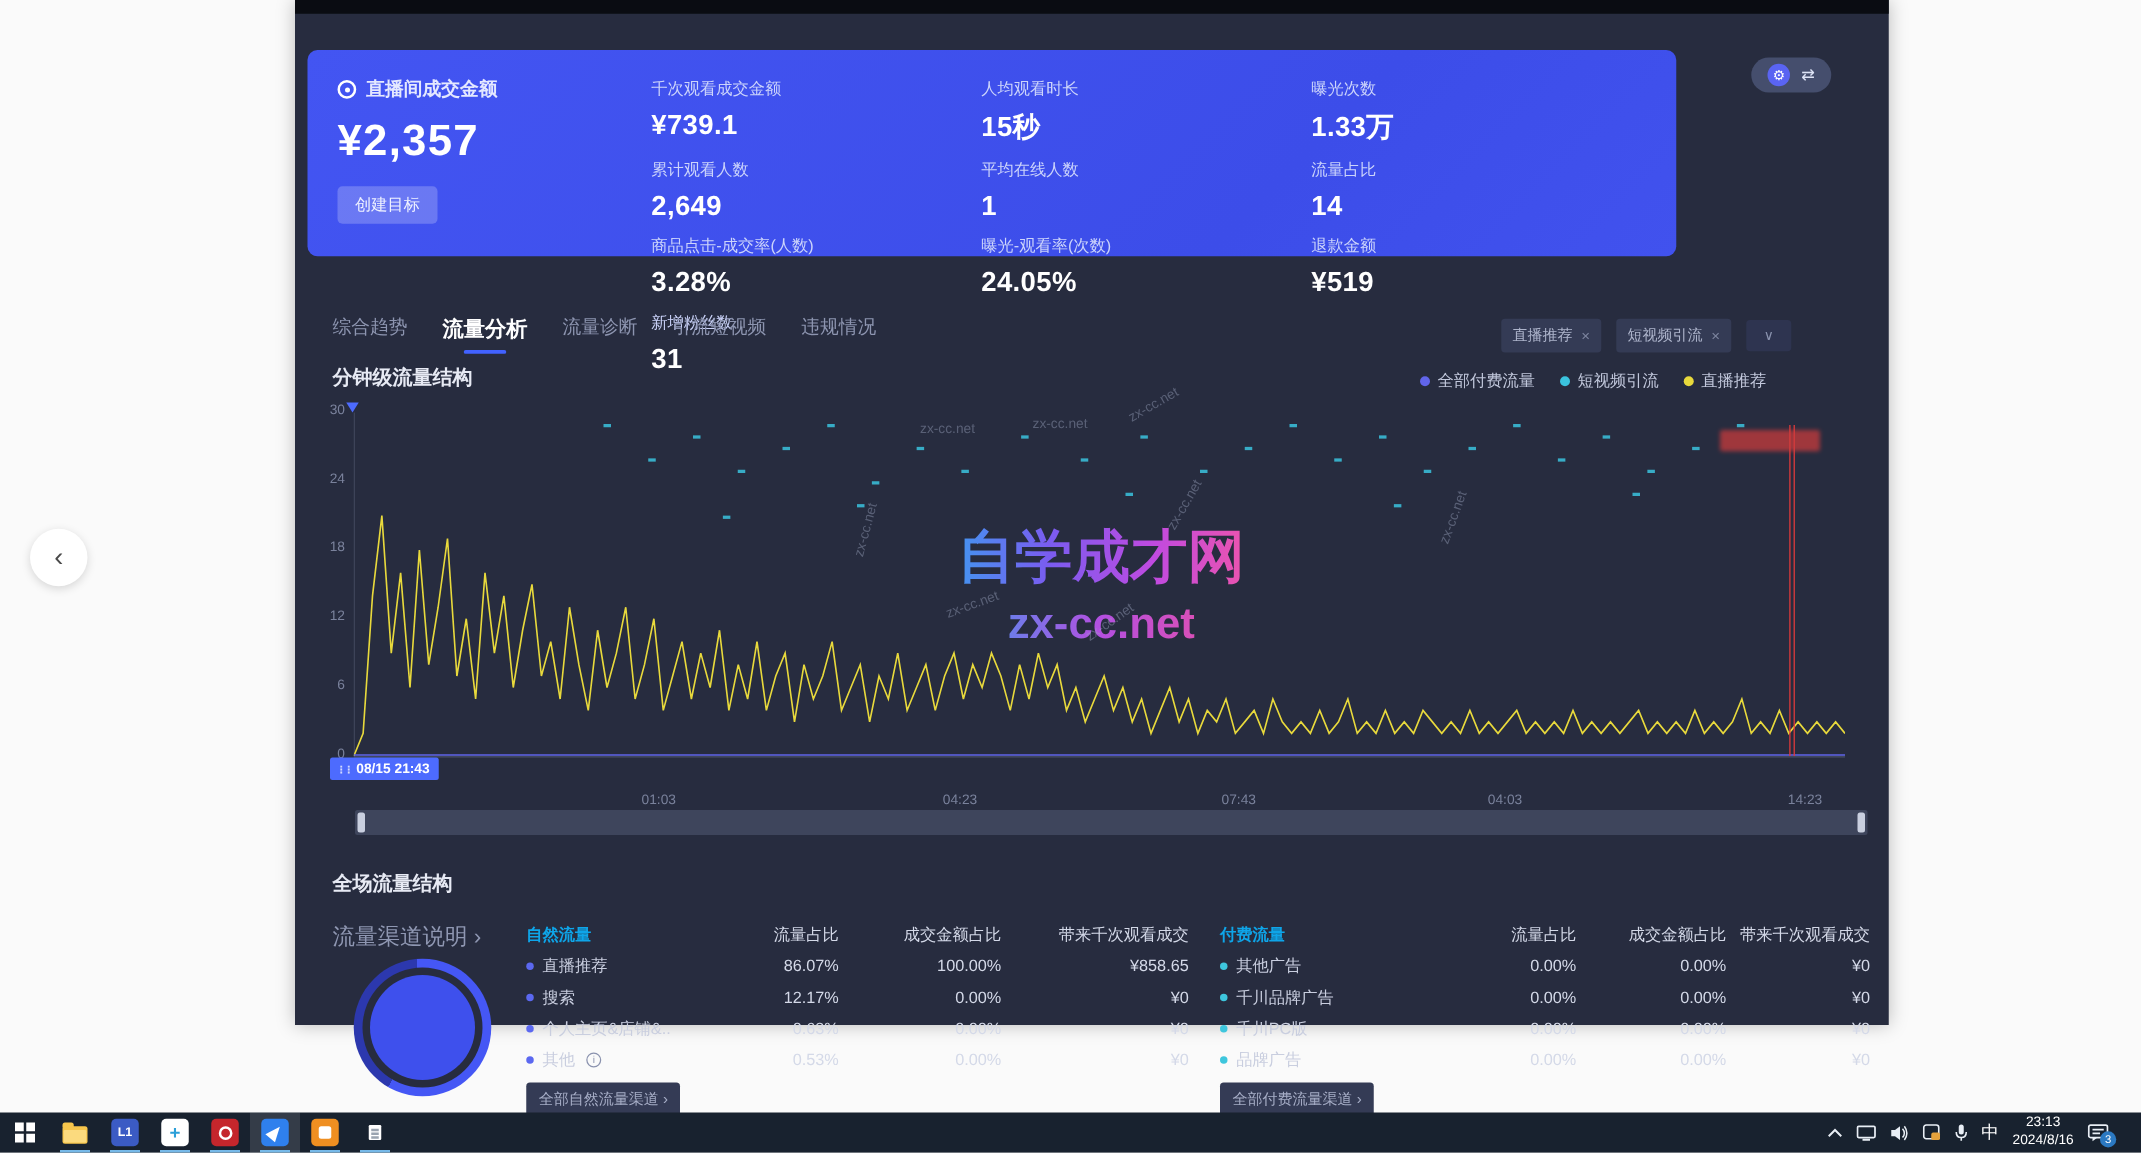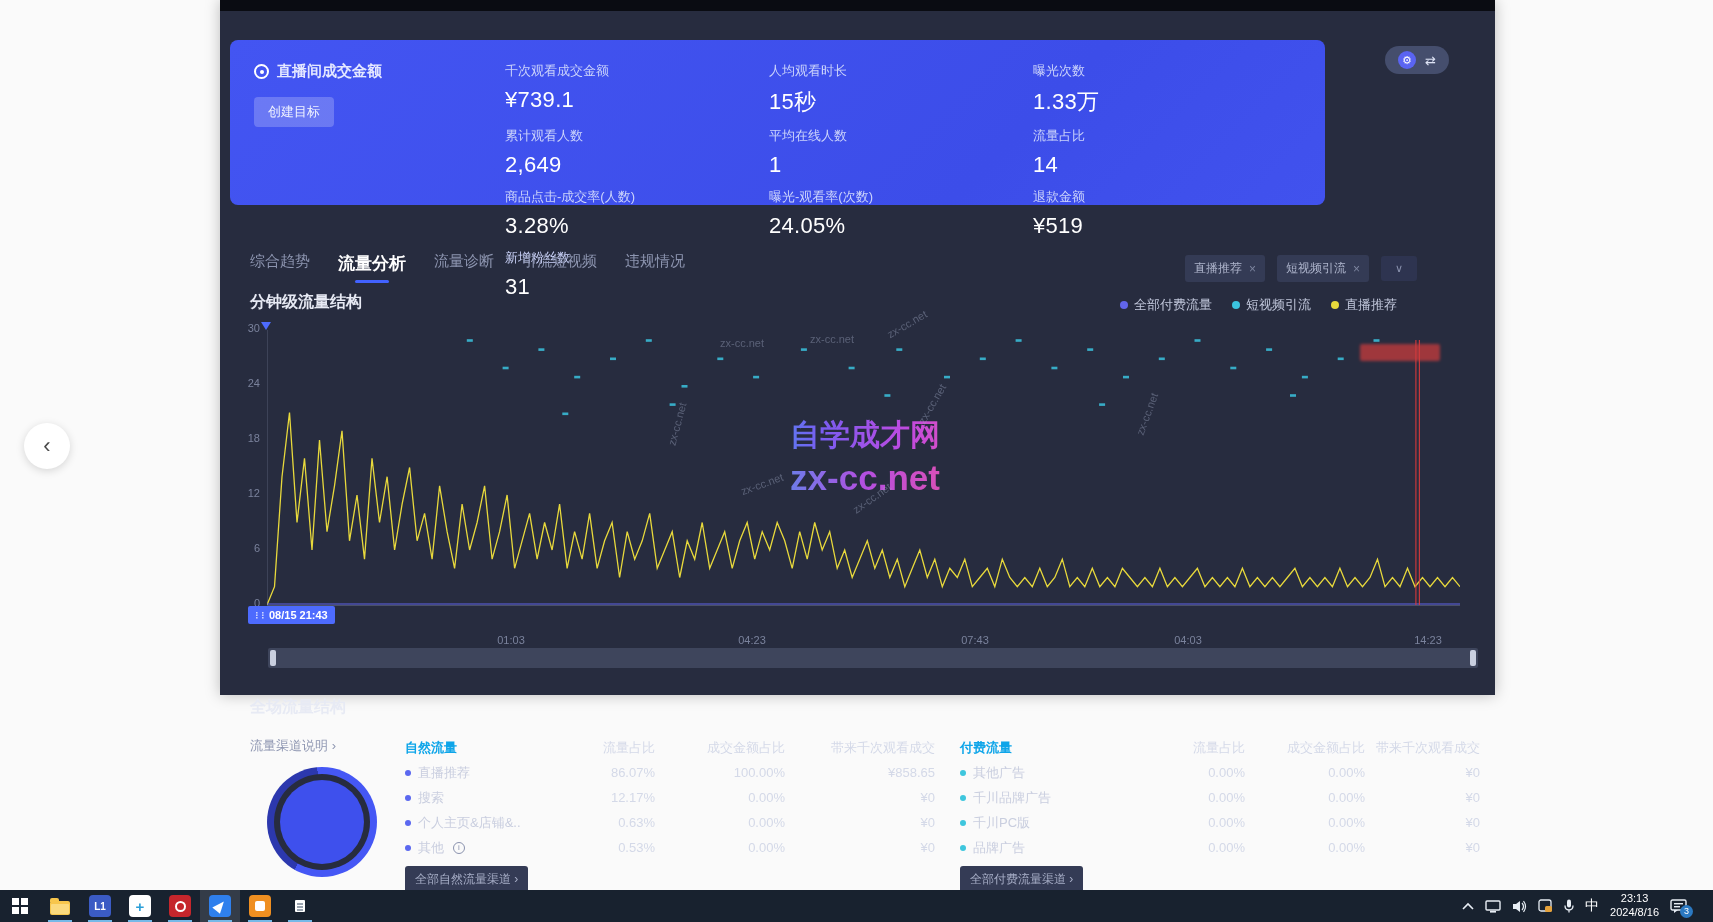--- a/index.html
+++ b/index.html
@@ -1,37 +1,37 @@
 <!DOCTYPE html>
 <html><head>
 <meta charset="utf-8">
 <style>
   * { margin:0; padding:0; box-sizing:border-box; }
   html,body { width:1713px; height:922px; background:#fafafa; overflow:hidden;
     font-family:"Liberation Sans","DejaVu Sans",sans-serif; }
-  #app { position:absolute; left:220px; top:0; width:1275px; height:695px;
+  #app { position:absolute; left:236px; top:0; width:1275px; height:820px;
     background:#272c3f; box-shadow:0 0 14px rgba(0,0,0,.25); }
   .abs { position:absolute; }
   
   .win-topbar { left:0; top:0; width:100%; height:11px; background:#0a0c12; }
 
   
   .kpi-card { left:10px; top:40px; width:1095px; height:165px; border-radius:8px;
     background:linear-gradient(135deg,#4355f2 0%,#3c4de9 70%,#4152ee 100%); }
   .kpi-left { position:absolute; left:24px; top:22px; width:250px; color:#fff; }
   .kpi-title-row { display:flex; align-items:center; gap:8px; font-size:15px; color:#e4e8ff; font-weight:bold; }
   .target-icon { width:15px; height:15px; border:2px solid #fff; border-radius:50%; position:relative; flex:0 0 auto; }
   .target-icon::after { content:""; position:absolute; left:3.5px; top:3.5px; width:4px; height:4px; background:#fff; border-radius:50%; }
   .kpi-big { font-size:35px; font-weight:bold; margin-top:12px; letter-spacing:1px; }
   .kpi-btn { display:inline-block; margin-top:16px; padding:6px 14px; font-size:13px; color:#f0f3ff;
     background:rgba(255,255,255,.22); border-radius:4px; cursor:pointer; }
   .kpi-grid { position:absolute; left:275px; top:22px; right:28px; bottom:16px;
     display:grid; grid-template-columns:repeat(3,1fr); grid-template-rows:1fr 1fr; row-gap:10px; }
   .kpi-cell .lbl { font-size:13px; color:#ccd4fb; }
-  .kpi-cell .val { font-size:22px; font-weight:normal; color:#fff; margin-top:7px; letter-spacing:.3px; }
+  .kpi-cell .val { font-size:22px; font-weight:bold; color:#fff; margin-top:7px; letter-spacing:.3px; }
 
   
   .tools-panel { left:1165px; top:46px; width:64px; height:28px; background:#454e6d; border-radius:14px;
     display:flex; align-items:center; justify-content:center; gap:9px; }
   .gear-chip { width:18px; height:18px; border-radius:50%; background:#5a64f2; color:#fff; font-size:11px;
     display:flex; align-items:center; justify-content:center; cursor:pointer; }
   .swap-chip { color:#dde3f5; font-size:13px; cursor:pointer; }
 
   
   .tabs { left:30px; top:252px; display:flex; align-items:flex-start; gap:28px; }
@@ -59,35 +59,35 @@
   #chart-svg { position:absolute; left:47px; top:330px; width:1193px; height:275px; }
   .xtick { position:absolute; top:610px; font-size:11px; color:#7a829c; transform:translateX(-50%);margin-top:24px; }
   .xtick-start { left:28px; top:606px; background:#4d6bfe; color:#fff; font-size:11px; font-weight:bold;
     padding:3px 7px 3px 5px; border-radius:2px; display:flex; gap:4px; align-items:center; }
   .grip { opacity:.75; font-size:8px; letter-spacing:-2px; }
   .red-badge { left:1140px; top:344px; width:80px; height:17px; background:#d23c3c; opacity:.7;
     filter:blur(1.5px); border-radius:2px; }
 
   
   .wm-main { left:520px; top:415px; width:250px; text-align:center; pointer-events:none; }
-  .wm-l1 { font-size:30px; font-weight:bold;
+  .wm-l1 { font-size:46px; font-weight:bold;
     background:linear-gradient(90deg,#3d9bf0,#7a5cf0,#c04ae0,#f055a8);
     -webkit-background-clip:text; background-clip:text; color:transparent; }
   .wm-l2 { font-size:35px; font-weight:bold; margin-top:2px;
     background:linear-gradient(90deg,#3d9bf0,#b44fe0,#f0509e);
     -webkit-background-clip:text; background-clip:text; color:transparent; }
   .wm-s { position:absolute; font-size:11px; color:rgba(160,170,195,.42); pointer-events:none; }
 
   
   .range-slider { left:48px; top:648px; width:1210px; height:20px; background:#3e455c; border-radius:2px; }
   .slider-handle { position:absolute; top:2px; width:6px; height:16px; background:#c9cfdf; border-radius:2px; cursor:ew-resize; }
 
   
   .sec-title { left:30px; top:697px; font-size:16px; font-weight:bold; color:#e7eaf4; }
-  .channel-note { left:30px; top:737px; font-size:13px; color:#8f97b2; cursor:pointer; }
+  .channel-note { left:30px; top:737px; font-size:18px; color:#8f97b2; cursor:pointer; }
   .donut-ring { left:47px; top:767px; width:110px; height:110px; border-radius:50%;
     background:conic-gradient(from 210deg,#2c38ae 0deg 145deg,#4557f5 145deg 360deg); }
   .donut-gap { left:54px; top:774px; width:96px; height:96px; border-radius:50%; background:#272c3f; }
   .donut-core { left:60px; top:780px; width:84px; height:84px; border-radius:50%; background:#3e50ed; }
   .t-table { position:absolute; }
   .t-row { display:grid; align-items:center; height:25px; font-size:13px; }
   .nat .t-row { grid-template-columns:160px 90px 130px 150px; }
   .paid .t-row { grid-template-columns:170px 115px 120px 115px; }
   .t-head { color:#757e9a; font-size:13px; }
   .t-head .c0 { color:#0ea5e9; font-weight:bold; }
@@ -142,20 +142,21 @@
 
 <div id="app">
   <div class="abs win-topbar"></div>
 
   <div class="abs kpi-card">
     <div class="kpi-left">
       <div class="kpi-title-row">
         <span class="target-icon"></span>
         <span>直播间成交金额</span>
       </div>
+      <div class="kpi-big">¥2,357</div>
       <span class="kpi-btn">创建目标</span>
     </div>
     <div class="kpi-grid">
       <div class="kpi-cell">
           <div class="lbl">千次观看成交金额</div>
           <div class="val">¥739.1</div>
         </div>
       <div class="kpi-cell">
           <div class="lbl">人均观看时长</div>
           <div class="val">15秒</div>

